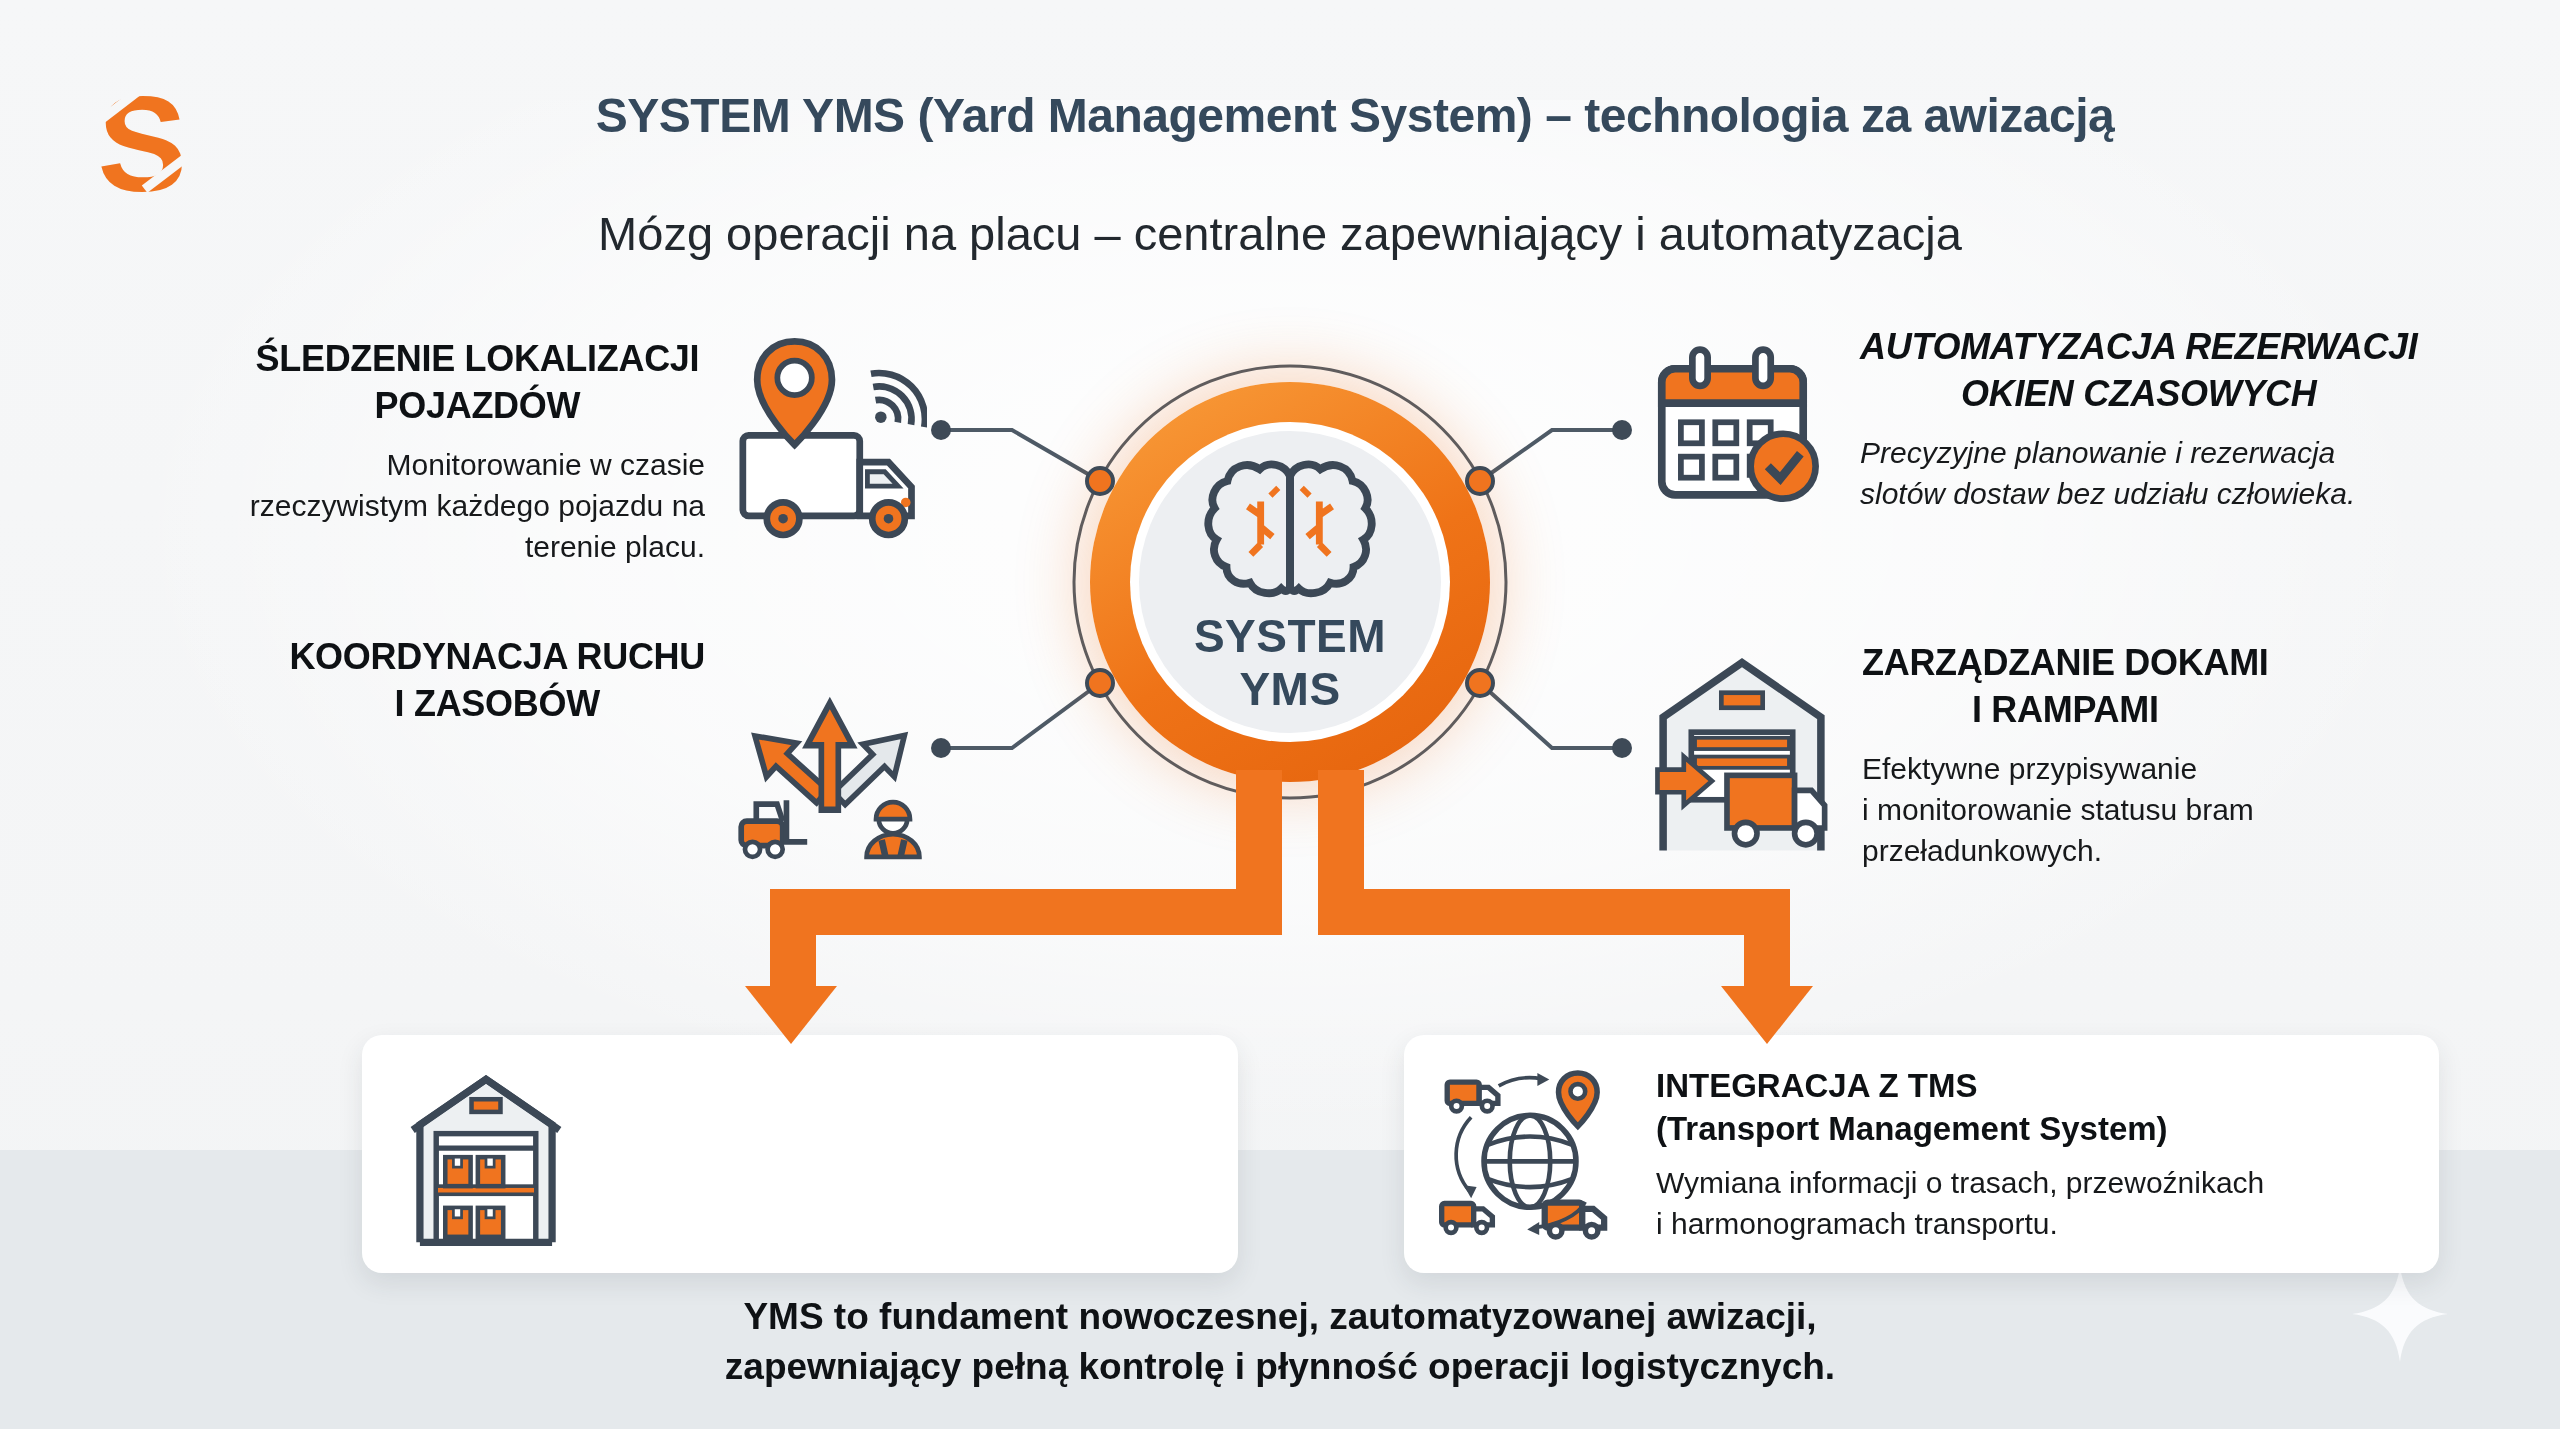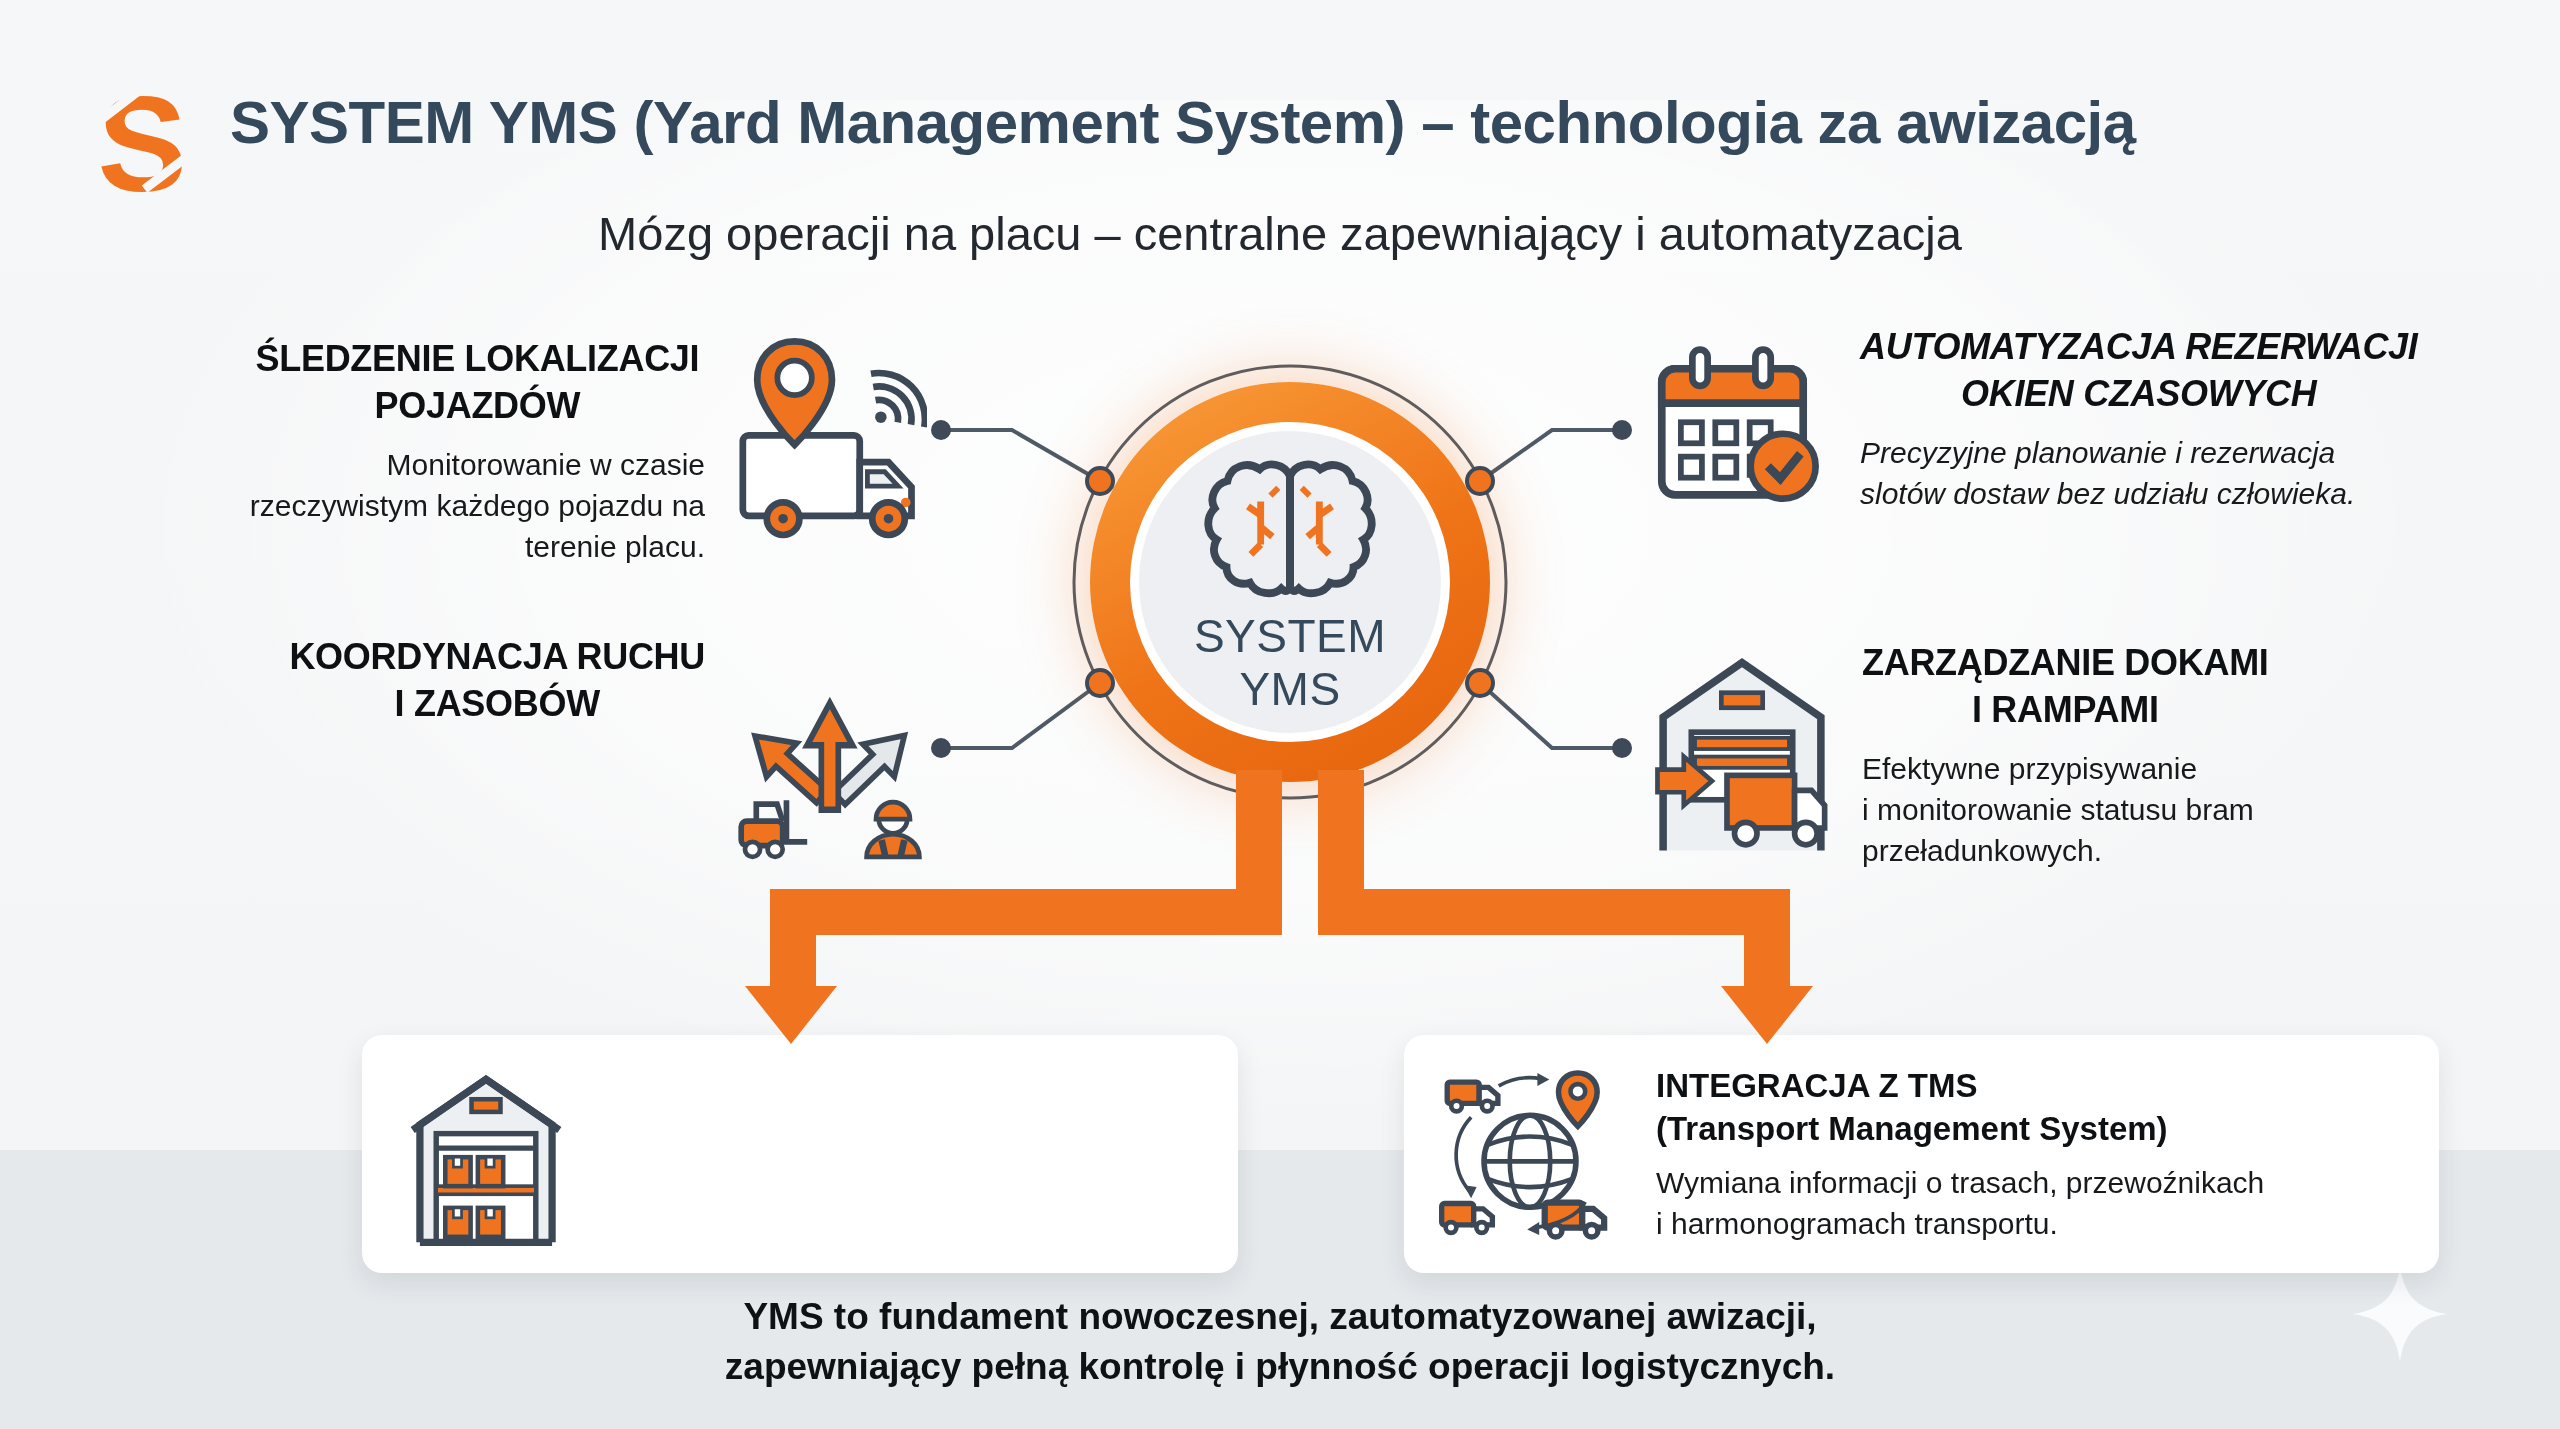--- a/index.html
+++ b/index.html
@@ -18,41 +18,41 @@
     position:relative;width:2560px;height:1429px;overflow:hidden;
     background:linear-gradient(180deg,var(--bg-top) 0%,#F4F5F6 70%,#F2F4F5 100%);
   }
   .band{position:absolute;left:0;top:1150px;width:2560px;height:279px;background:var(--bg-bottom);z-index:0;}
   .backdrop{position:absolute;left:140px;top:100px;width:2280px;height:1020px;z-index:0;
     background:radial-gradient(ellipse at 50% 42%,rgba(255,255,255,.95) 0%,rgba(255,255,255,.55) 45%,rgba(255,255,255,0) 72%);}
   .sparkle{position:absolute;left:2352px;top:1266px;width:96px;height:96px;z-index:1;}
 
   
   .logo{position:absolute;left:78px;top:82px;width:124px;height:114px;z-index:5;}
-  .title{position:absolute;left:230px;right:80px;top:88px;z-index:5;
-    font-size:60px;font-weight:700;color:var(--slate);letter-spacing:-0.5px;}
+  .title{position:absolute;left:230px;right:80px;top:88px;text-align:center;z-index:5;
+    font-size:48px;font-weight:700;color:var(--slate);letter-spacing:-0.5px;}
   .subtitle{position:absolute;left:0;right:0;top:206px;text-align:center;z-index:5;
     font-size:47px;font-weight:400;color:#22282E;}
 
   
   .sheet{position:absolute;left:0;top:0;width:2560px;height:1429px;pointer-events:none;}
   #connect-sheet{z-index:1;}
   #arrow-sheet{z-index:4;}
 
   
   .hub{position:absolute;left:1090px;top:382px;width:400px;height:400px;z-index:2;}
   .hub-ring{width:400px;height:400px;border-radius:50%;
     background:linear-gradient(150deg,#F99F3C 0%,#EF7317 55%,var(--deep-orange) 100%);
     box-shadow:0 0 60px 14px rgba(240,116,31,.25);
     display:flex;align-items:center;justify-content:center;}
   .hub-white{width:320px;height:320px;border-radius:50%;background:#fff;
     display:flex;align-items:center;justify-content:center;}
   .hub-inner{width:302px;height:302px;border-radius:50%;background:#EDEFF2;
     display:flex;flex-direction:column;align-items:center;justify-content:center;}
-  .hub-label{font-size:46px;font-weight:400;color:var(--slate);text-align:center;
+  .hub-label{font-size:46px;font-weight:700;color:var(--slate);text-align:center;
     line-height:1.14;white-space:pre-line;margin-top:11px;letter-spacing:.5px;}
 
   
   .q{position:absolute;z-index:3;}
   .q .q-title{font-size:36px;font-weight:700;color:#0E1114;line-height:1.3;
     white-space:pre-line;letter-spacing:-0.3px;text-align:center;}
   .q .q-desc{font-size:30px;font-weight:400;color:#17191B;line-height:1.38;
     white-space:pre-line;margin-top:14px;}
   .q.align-r{text-align:right;}
   #q-tl{right:1855px;top:336px;}

